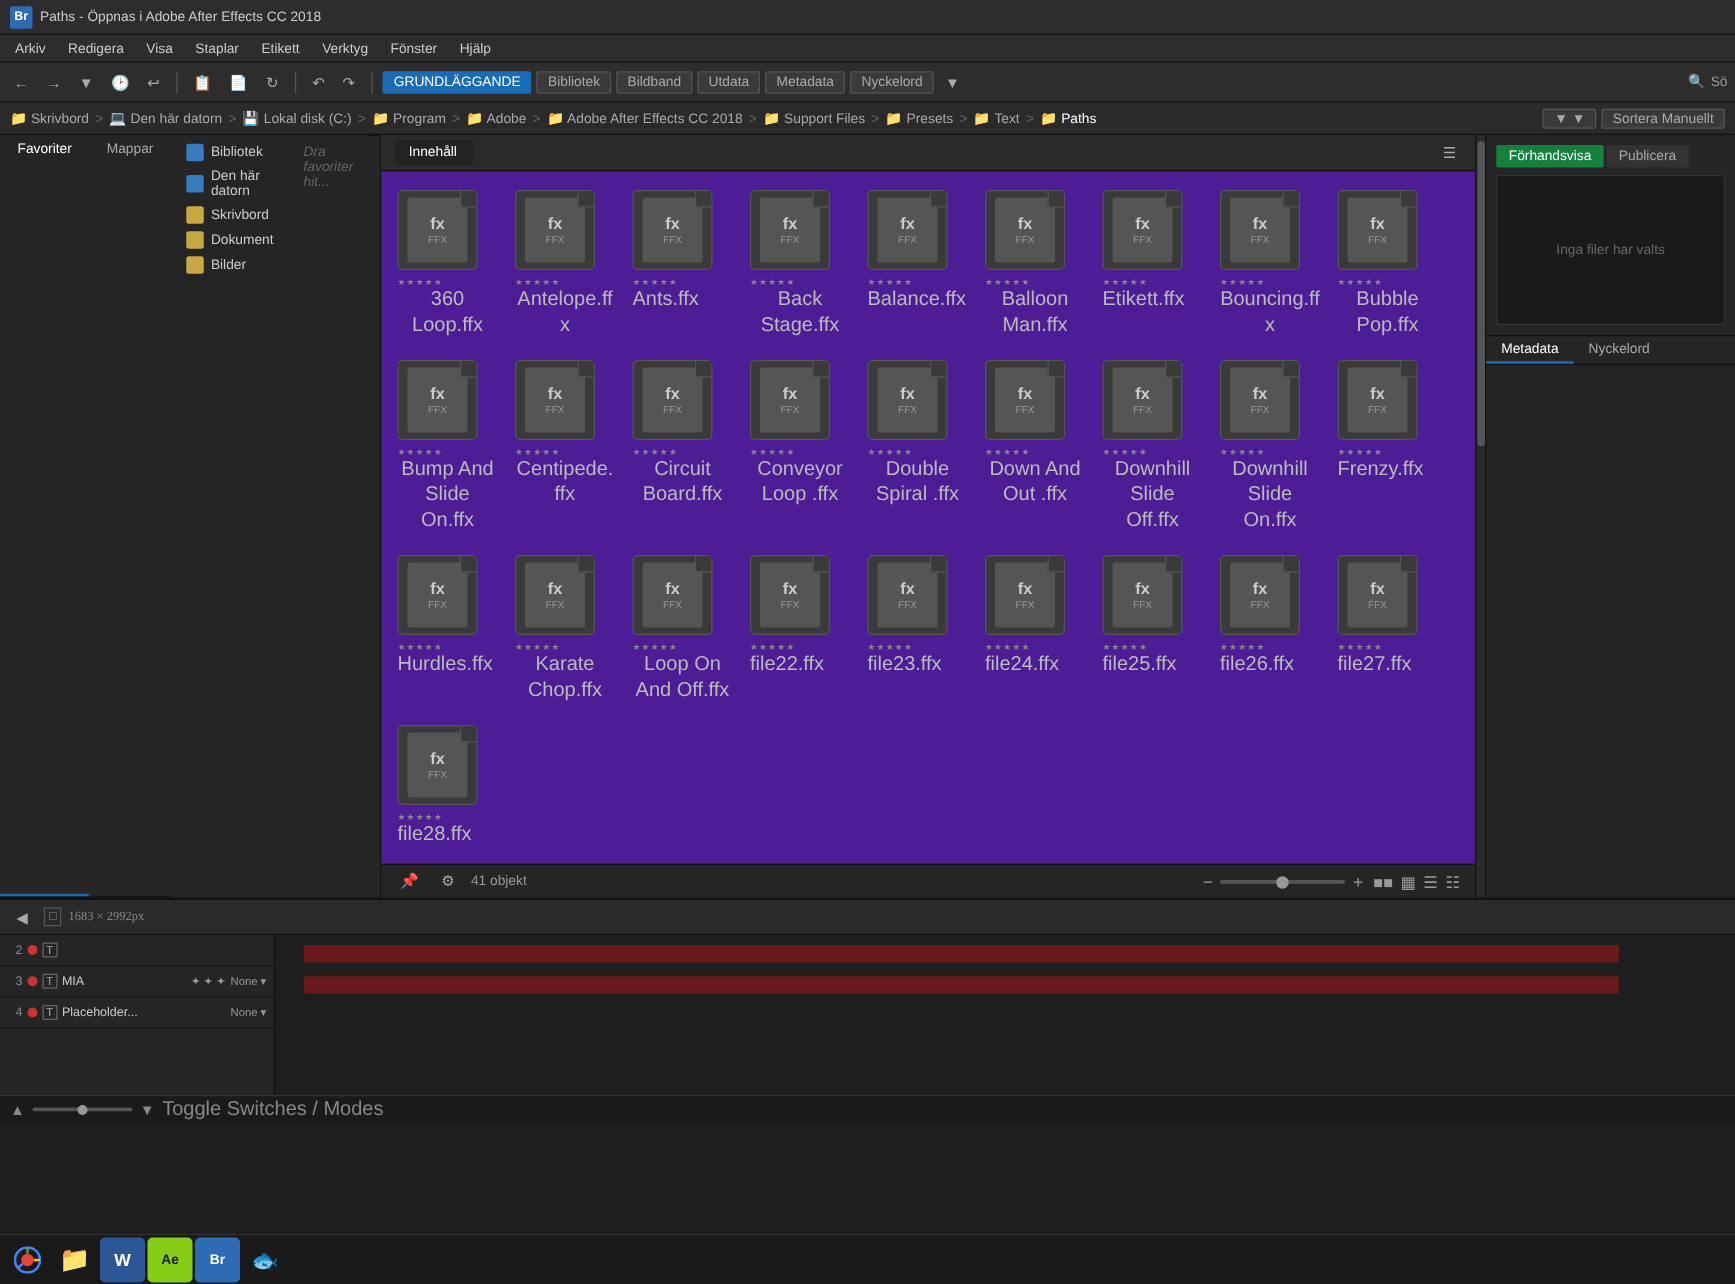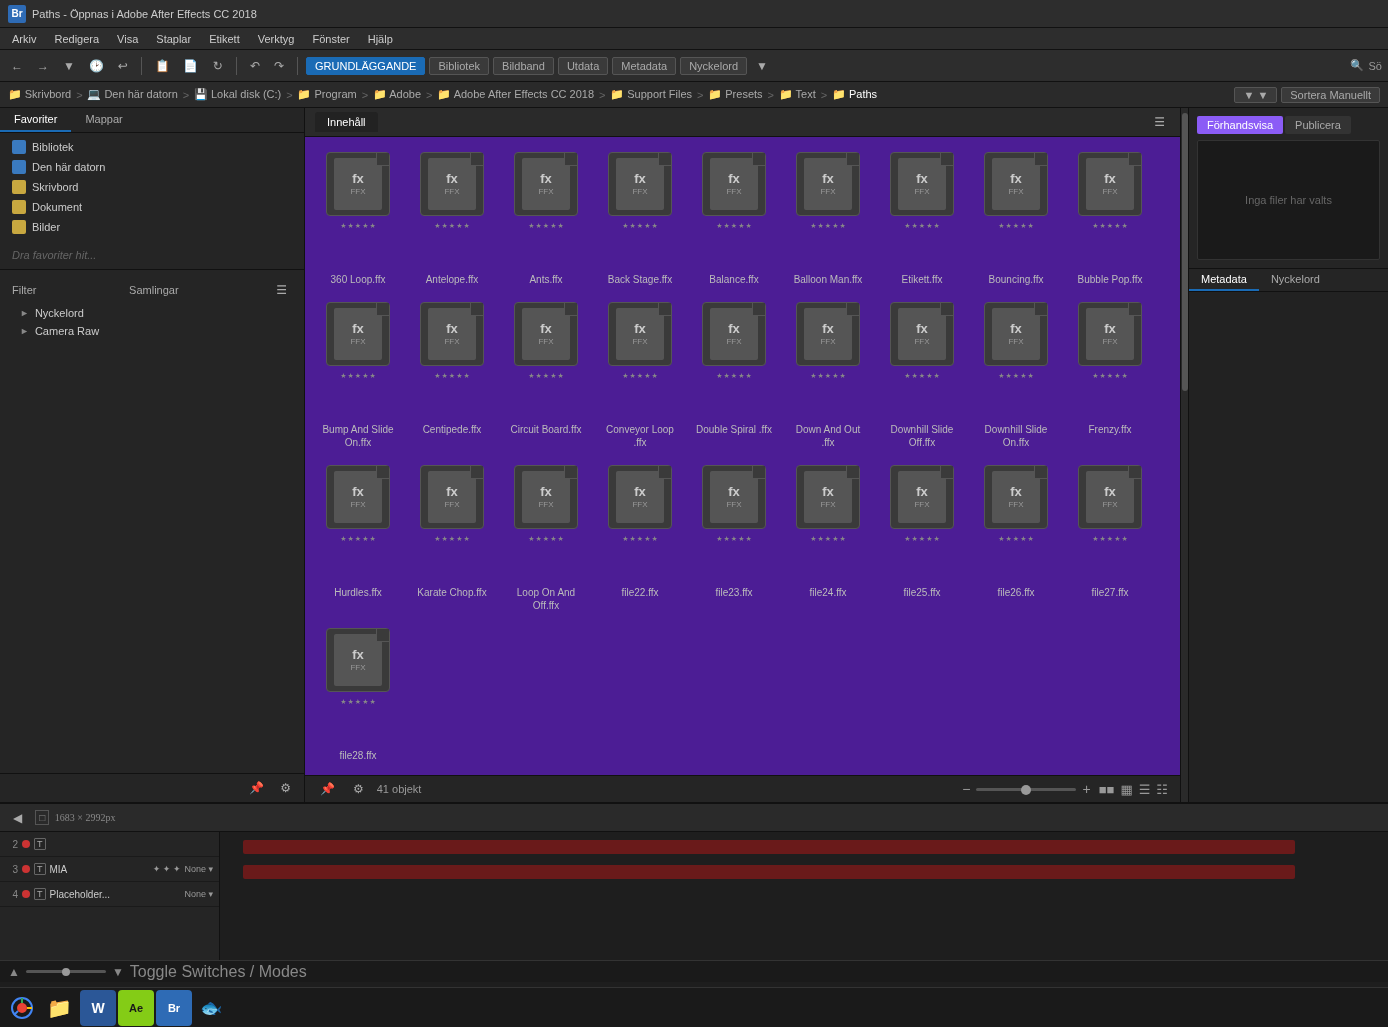--- a/index.html
+++ b/index.html
@@ -80,21 +80,21 @@
       background: #3a3a3a; border: 1px solid #555; color: #aaa;
       padding: 1px 8px; border-radius: 2px; cursor: pointer; font-size: 11px;
     }
 
     
     #left-panel {
       width: 305px;
       background: #252525;
       border-right: 1px solid #111;
       display: flex;
-      flex-direction: column;
+      flex-direction: row;
     }
     #left-panel-tabs {
       display: flex;
       border-bottom: 1px solid #111;
     }
     .lp-tab {
       padding: 5px 14px;
       cursor: pointer;
       color: #aaa;
       font-size: 11px;
@@ -183,21 +183,21 @@
       gap: 4px;
     }
     #files-grid::-webkit-scrollbar { width: 8px; }
     #files-grid::-webkit-scrollbar-track { background: #222; }
     #files-grid::-webkit-scrollbar-thumb { background: #555; border-radius: 4px; }
 
     .file-item {
       width: 90px;
       display: flex;
       flex-direction: column;
-      align-items: center;
+      align-items: flex-start;
       padding: 6px 4px 4px;
       border-radius: 3px;
       cursor: pointer;
       border: 1px solid transparent;
     }
 
     .file-icon {
       width: 64px;
       height: 64px;
       background: #3a3a3a;
@@ -229,27 +229,26 @@
       align-items: center;
       justify-content: center;
       gap: 2px;
     }
     .fx-label { font-size: 13px; font-weight: bold; color: #ccc; line-height: 1; }
     .ffx-label { font-size: 8px; color: #999; }
     .star-row { display: flex; gap: 1px; margin-top: 2px; }
     .star { color: #888; font-size: 7px; }
 
     .file-name {
-      font-size: 10px;
+      font-size: 16px;
       color: #bbb;
       text-align: center;
       word-break: break-word;
       line-height: 1.3;
       max-width: 86px;
-      margin-top: 43px;
     }
 
     
     #status-bar {
       display: flex;
       align-items: center;
       padding: 3px 10px;
       border-top: 1px solid #111;
       background: #252525;
       gap: 8px;
@@ -293,21 +292,21 @@
       margin-bottom: 6px;
     }
     .preview-tab {
       padding: 3px 10px;
       cursor: pointer;
       color: #aaa;
       font-size: 11px;
       background: #333;
       border-radius: 2px;
     }
-    .preview-tab.active { background: #8b5cf6; color: #fff; }
+    .preview-tab.active { background: #15803d; color: #fff; }
     #preview-area {
       height: 120px;
       background: #1a1a1a;
       display: flex;
       align-items: center;
       justify-content: center;
       color: #666;
       font-size: 11px;
       border: 1px solid #333;
       border-radius: 2px;

